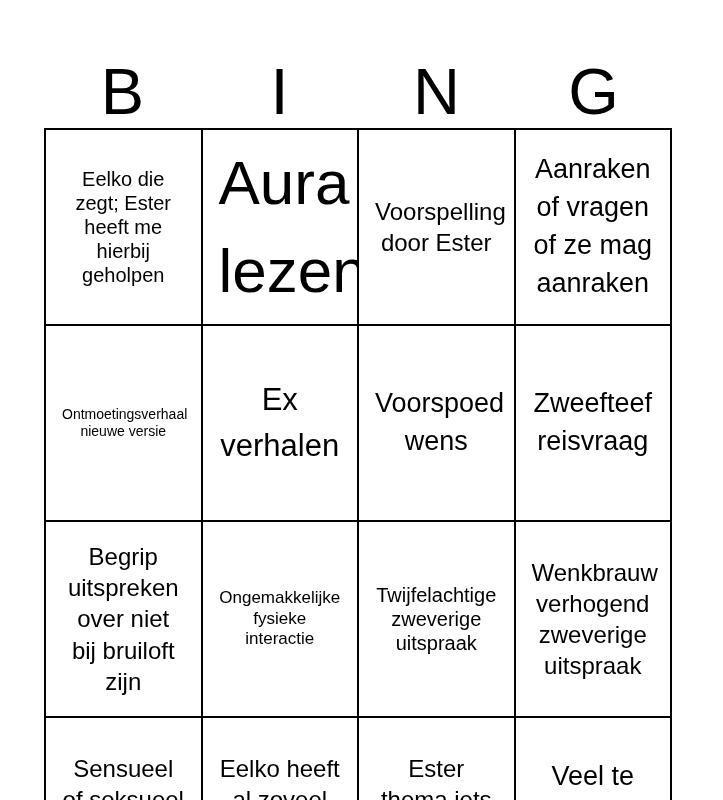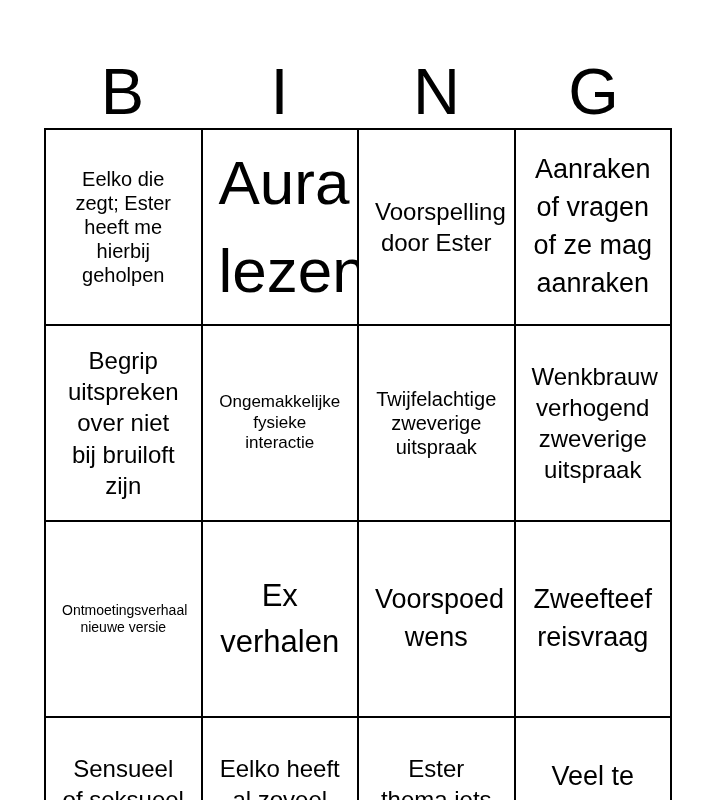--- a/index.html
+++ b/index.html
@@ -73,30 +73,30 @@
 
   <table class="bing-grid">
     <tbody>
       <tr>
         <td class="f20">Eelko die zegt; Ester heeft me hierbij geholpen</td>
         <td class="f46">Aura lezen</td>
         <td class="f24">Voorspelling door Ester</td>
         <td class="f27">Aanraken of vragen of ze mag aanraken</td>
       </tr>
       <tr>
+        <td class="f14">Ontmoetingsverhaal nieuwe versie</td>
+        <td class="f31">Ex verhalen</td>
+        <td class="f27">Voorspoed wens</td>
+        <td class="f27">Zweefteef reisvraag</td>
+      </tr>
+      <tr>
         <td class="f24">Begrip uitspreken over niet bij bruiloft zijn</td>
         <td class="f17">Ongemakkelijke fysieke interactie</td>
         <td class="f20">Twijfelachtige zweverige uitspraak</td>
         <td class="f24">Wenkbrauw verhogend zweverige uitspraak</td>
-      </tr>
-      <tr>
-        <td class="f14">Ontmoetingsverhaal nieuwe versie</td>
-        <td class="f31">Ex verhalen</td>
-        <td class="f27">Voorspoed wens</td>
-        <td class="f27">Zweefteef reisvraag</td>
       </tr>
       <tr>
         <td class="f24">Sensueel of seksueel getint thema</td>
         <td class="f24">Eelko heeft al zoveel over jullie verteld</td>
         <td class="f24">Ester thema iets Persoonlijks over Eelko</td>
         <td class="f27">Veel te directe bruiloft</td>
       </tr>
     </tbody>
   </table>
 

